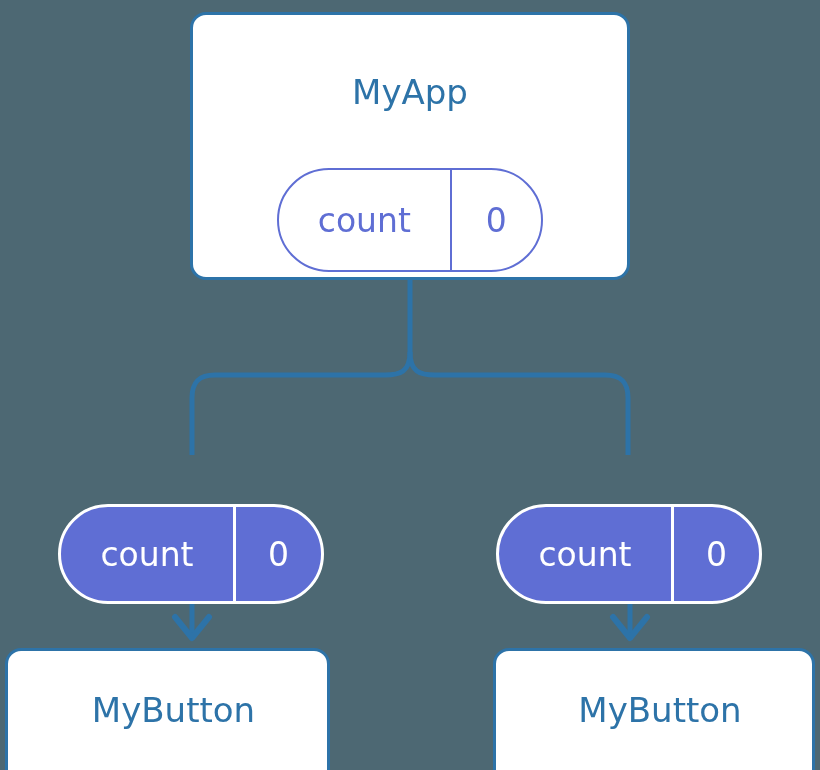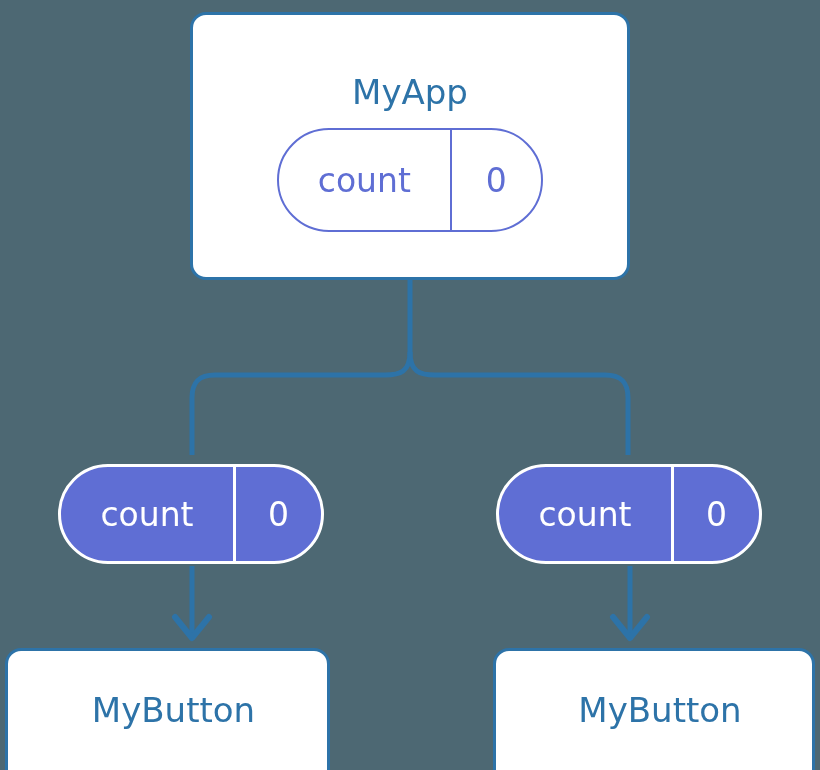--- a/index.html
+++ b/index.html
@@ -81,20 +81,21 @@
   
   .state-pill {
     position: absolute;
     box-sizing: border-box;
     display: flex;
     align-items: stretch;
     border-radius: 999px;
     overflow: hidden;
     z-index: 3;
     font-size: 33px;
+    margin-top: 40px;
   }
   .state-pill .pill-key,
   .state-pill .pill-value {
     display: flex;
     align-items: center;
     justify-content: center;
     line-height: 1;
     white-space: nowrap;
   }
 

